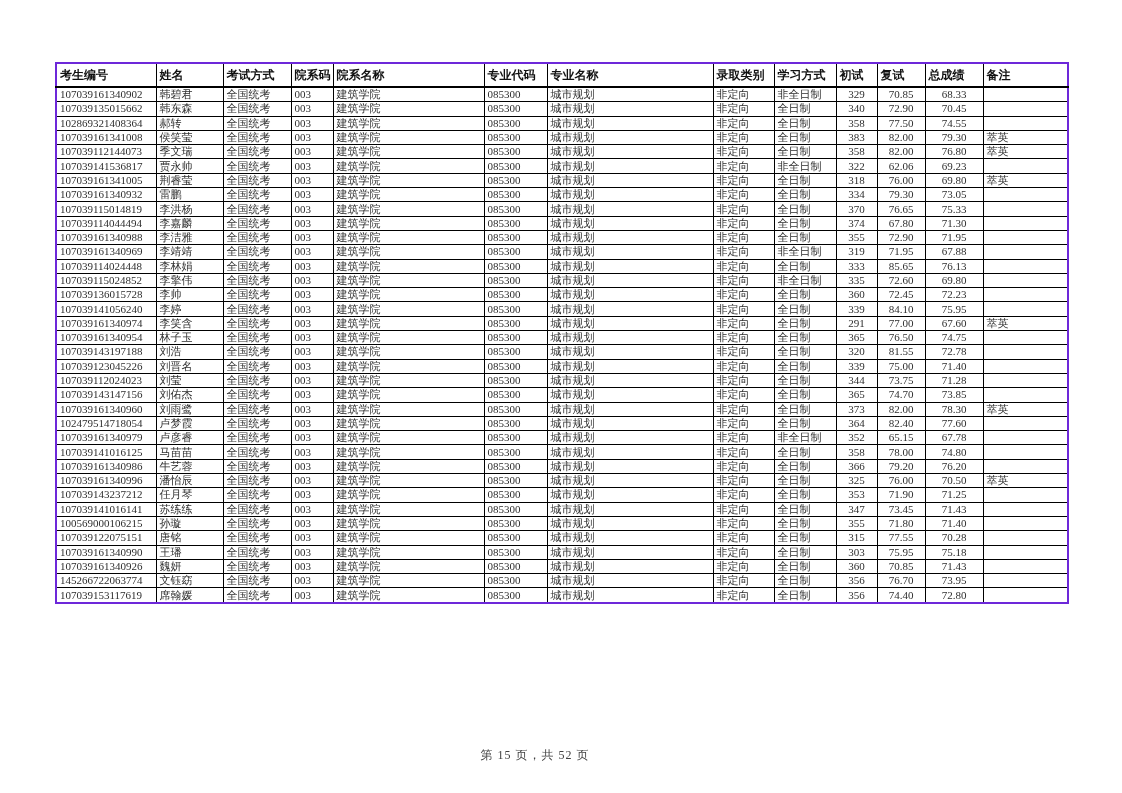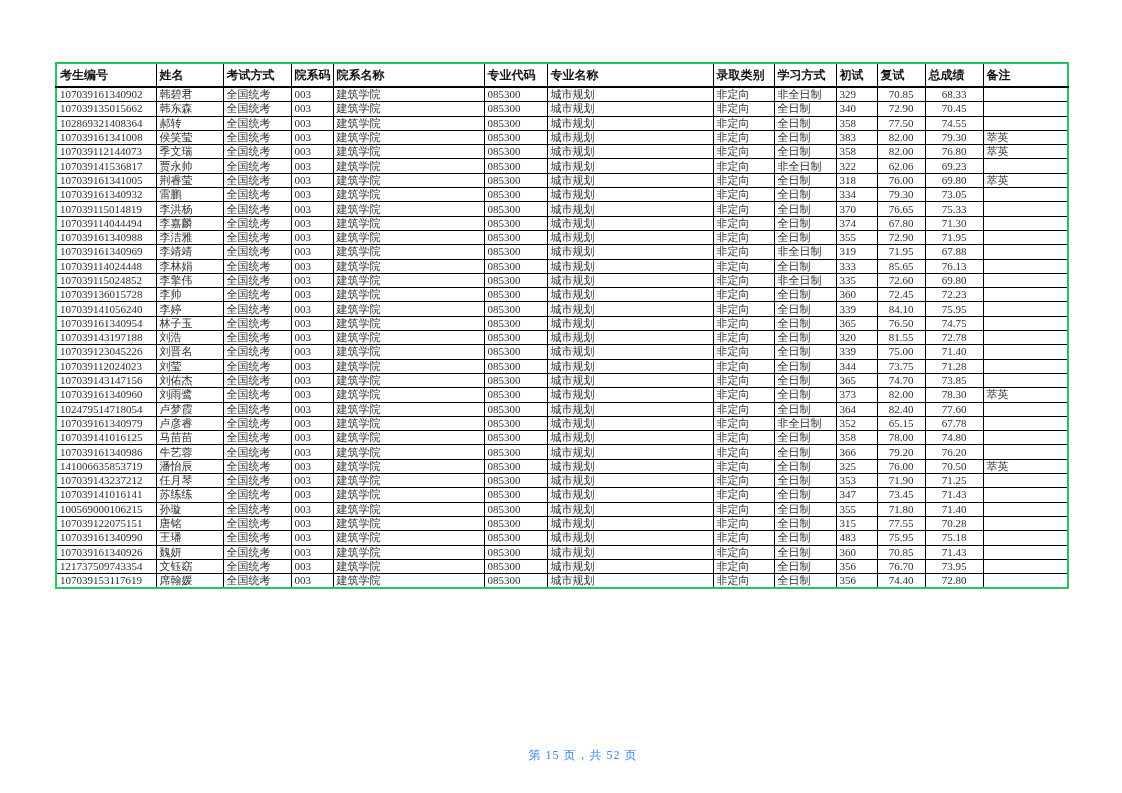--- a/index.html
+++ b/index.html
@@ -5,42 +5,41 @@
   html,body{margin:0;padding:0;background:#ffffff;}
   body{
     width:1122px;height:793px;overflow:hidden;position:relative;
     font-family:"Liberation Serif","DejaVu Serif",serif;
     color:#2b2b2b;
   }
   .page{position:absolute;inset:0;background:#fff;}
   table.roster{
     position:absolute;left:55px;top:62px;width:1012px;
     border-collapse:collapse;table-layout:fixed;
-    border:2px solid #22c55e;
+    border:2px solid #6d28d9;
   }
   th,td{
     border:1.5px solid #000;
     white-space:nowrap;overflow:hidden;
     font-size:11px;line-height:13px;
     padding:0 3px;
     vertical-align:middle;
   }
   th{
     font-size:12px;font-weight:bold;color:#111;
     height:20px;text-align:left;
     border-bottom-width:2px;padding:1px 3px;
   }
   td{height:13.3px;color:#2e2e2e;}
-  td.ar{text-align:left;}
+  td.ar{text-align:center;}
   td.ac{text-align:center;}
   .footer{
     position:absolute;left:0;top:747px;width:1070px;
-    text-align:center;font-size:12px;color:#3b82f6;
+    text-align:center;font-size:12px;color:#404040;
     letter-spacing:1px;
-    margin-left:48px;
   }
 </style>
 </head>
 <body>
 
 <div class="page">
   <table class="roster">
     <colgroup>
       <col style="width:100px">
         <col style="width:67px">
@@ -308,20 +307,35 @@
     <td>085300</td>
     <td>城市规划</td>
     <td>非定向</td>
     <td>全日制</td>
     <td class="ar">339</td>
     <td class="ac">84.10</td>
     <td class="ac">75.95</td>
     <td></td>
   </tr>
         <tr>
+    <td>107039161340974</td>
+    <td>李笑含</td>
+    <td>全国统考</td>
+    <td>003</td>
+    <td>建筑学院</td>
+    <td>085300</td>
+    <td>城市规划</td>
+    <td>非定向</td>
+    <td>全日制</td>
+    <td class="ar">291</td>
+    <td class="ac">77.00</td>
+    <td class="ac">67.60</td>
+    <td>萃英</td>
+  </tr>
+        <tr>
     <td>107039161340954</td>
     <td>林子玉</td>
     <td>全国统考</td>
     <td>003</td>
     <td>建筑学院</td>
     <td>085300</td>
     <td>城市规划</td>
     <td>非定向</td>
     <td>全日制</td>
     <td class="ar">365</td>
@@ -458,21 +472,21 @@
     <td>085300</td>
     <td>城市规划</td>
     <td>非定向</td>
     <td>全日制</td>
     <td class="ar">366</td>
     <td class="ac">79.20</td>
     <td class="ac">76.20</td>
     <td></td>
   </tr>
         <tr>
-    <td>141006635853719</td>
+    <td>107039161340996</td>
     <td>潘怡辰</td>
     <td>全国统考</td>
     <td>003</td>
     <td>建筑学院</td>
     <td>085300</td>
     <td>城市规划</td>
     <td>非定向</td>
     <td>全日制</td>
     <td class="ar">325</td>
     <td class="ac">76.00</td>
@@ -542,42 +556,42 @@
         <tr>
     <td>107039161340990</td>
     <td>王璠</td>
     <td>全国统考</td>
     <td>003</td>
     <td>建筑学院</td>
     <td>085300</td>
     <td>城市规划</td>
     <td>非定向</td>
     <td>全日制</td>
-    <td class="ar">483</td>
+    <td class="ar">303</td>
     <td class="ac">75.95</td>
     <td class="ac">75.18</td>
     <td></td>
   </tr>
         <tr>
     <td>107039161340926</td>
     <td>魏妍</td>
     <td>全国统考</td>
     <td>003</td>
     <td>建筑学院</td>
     <td>085300</td>
     <td>城市规划</td>
     <td>非定向</td>
     <td>全日制</td>
     <td class="ar">360</td>
     <td class="ac">70.85</td>
     <td class="ac">71.43</td>
     <td></td>
   </tr>
         <tr>
-    <td>121737509743354</td>
+    <td>145266722063774</td>
     <td>文钰窈</td>
     <td>全国统考</td>
     <td>003</td>
     <td>建筑学院</td>
     <td>085300</td>
     <td>城市规划</td>
     <td>非定向</td>
     <td>全日制</td>
     <td class="ar">356</td>
     <td class="ac">76.70</td>

